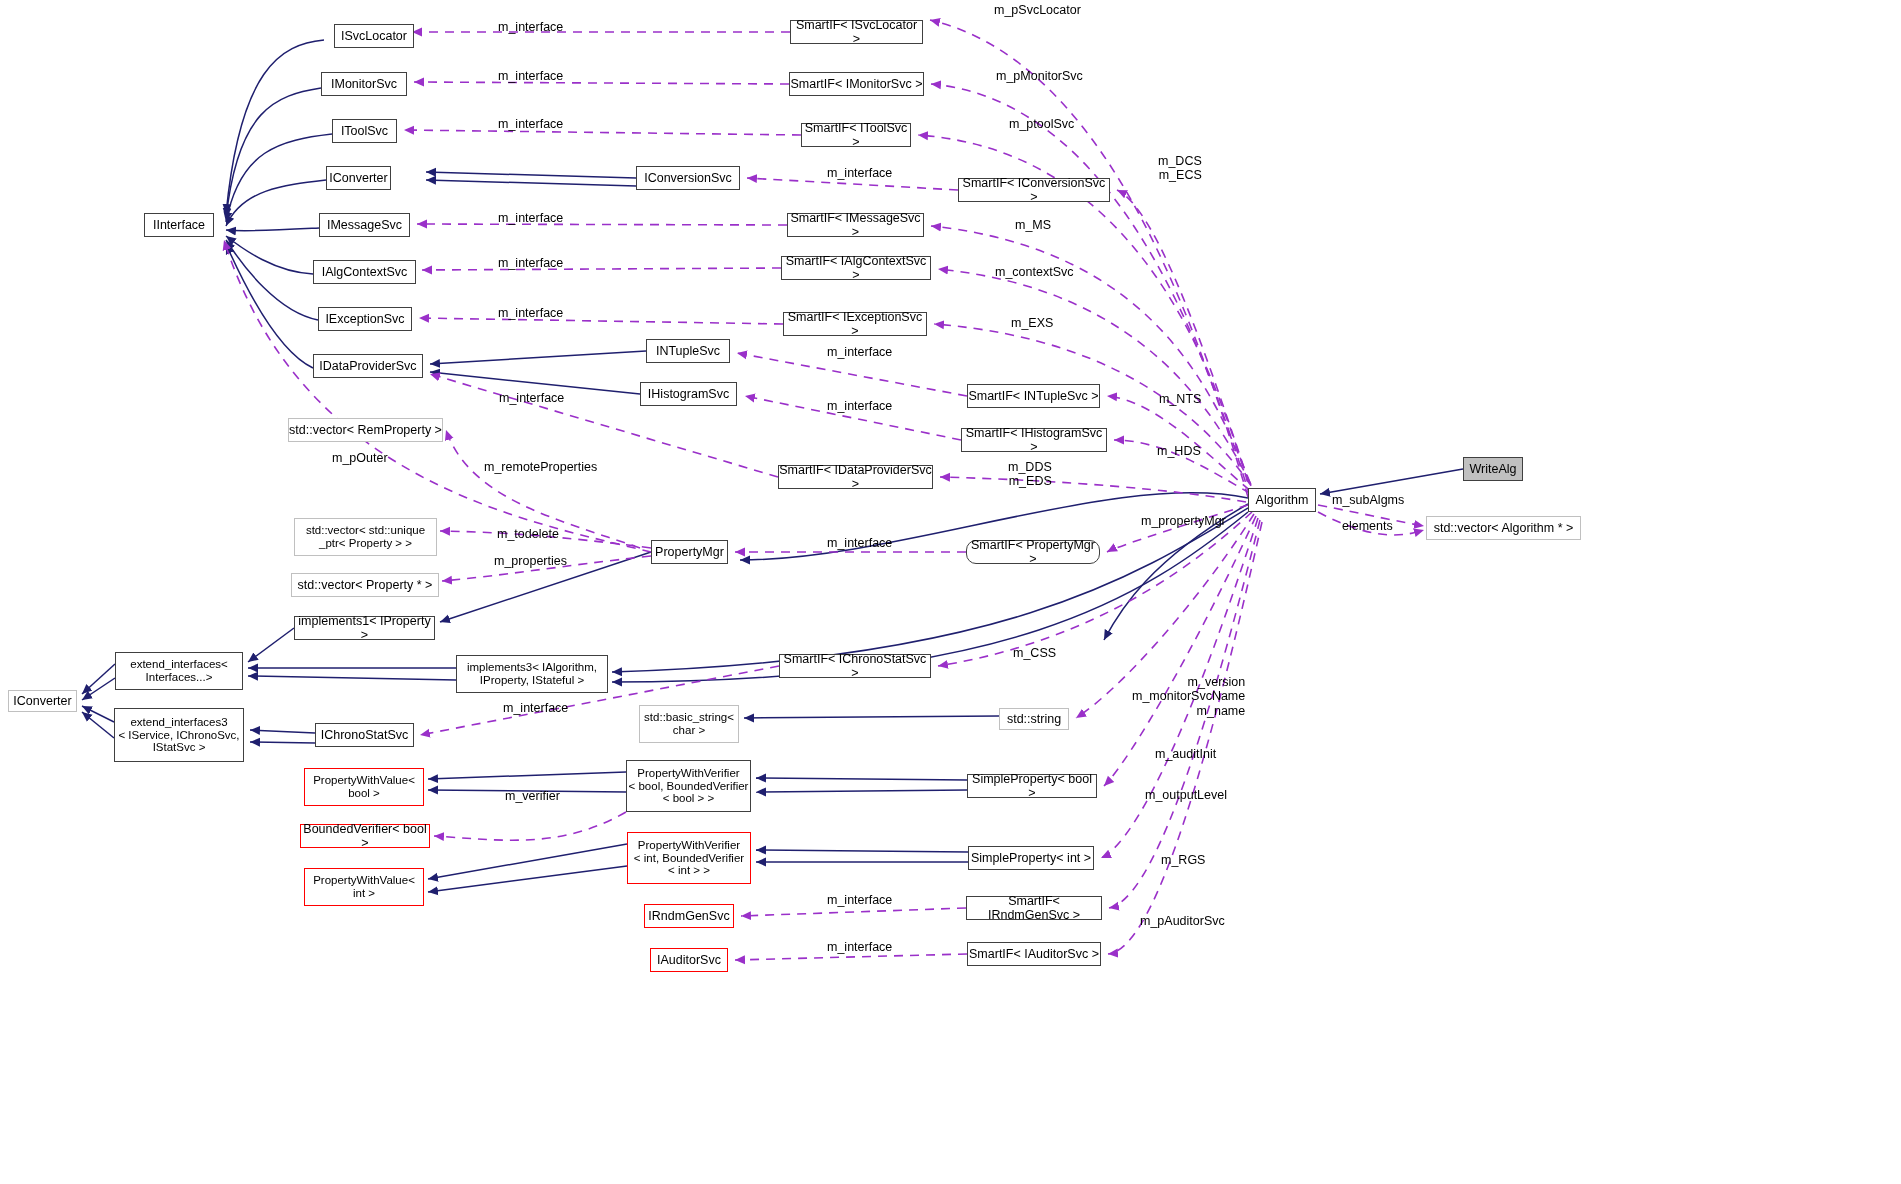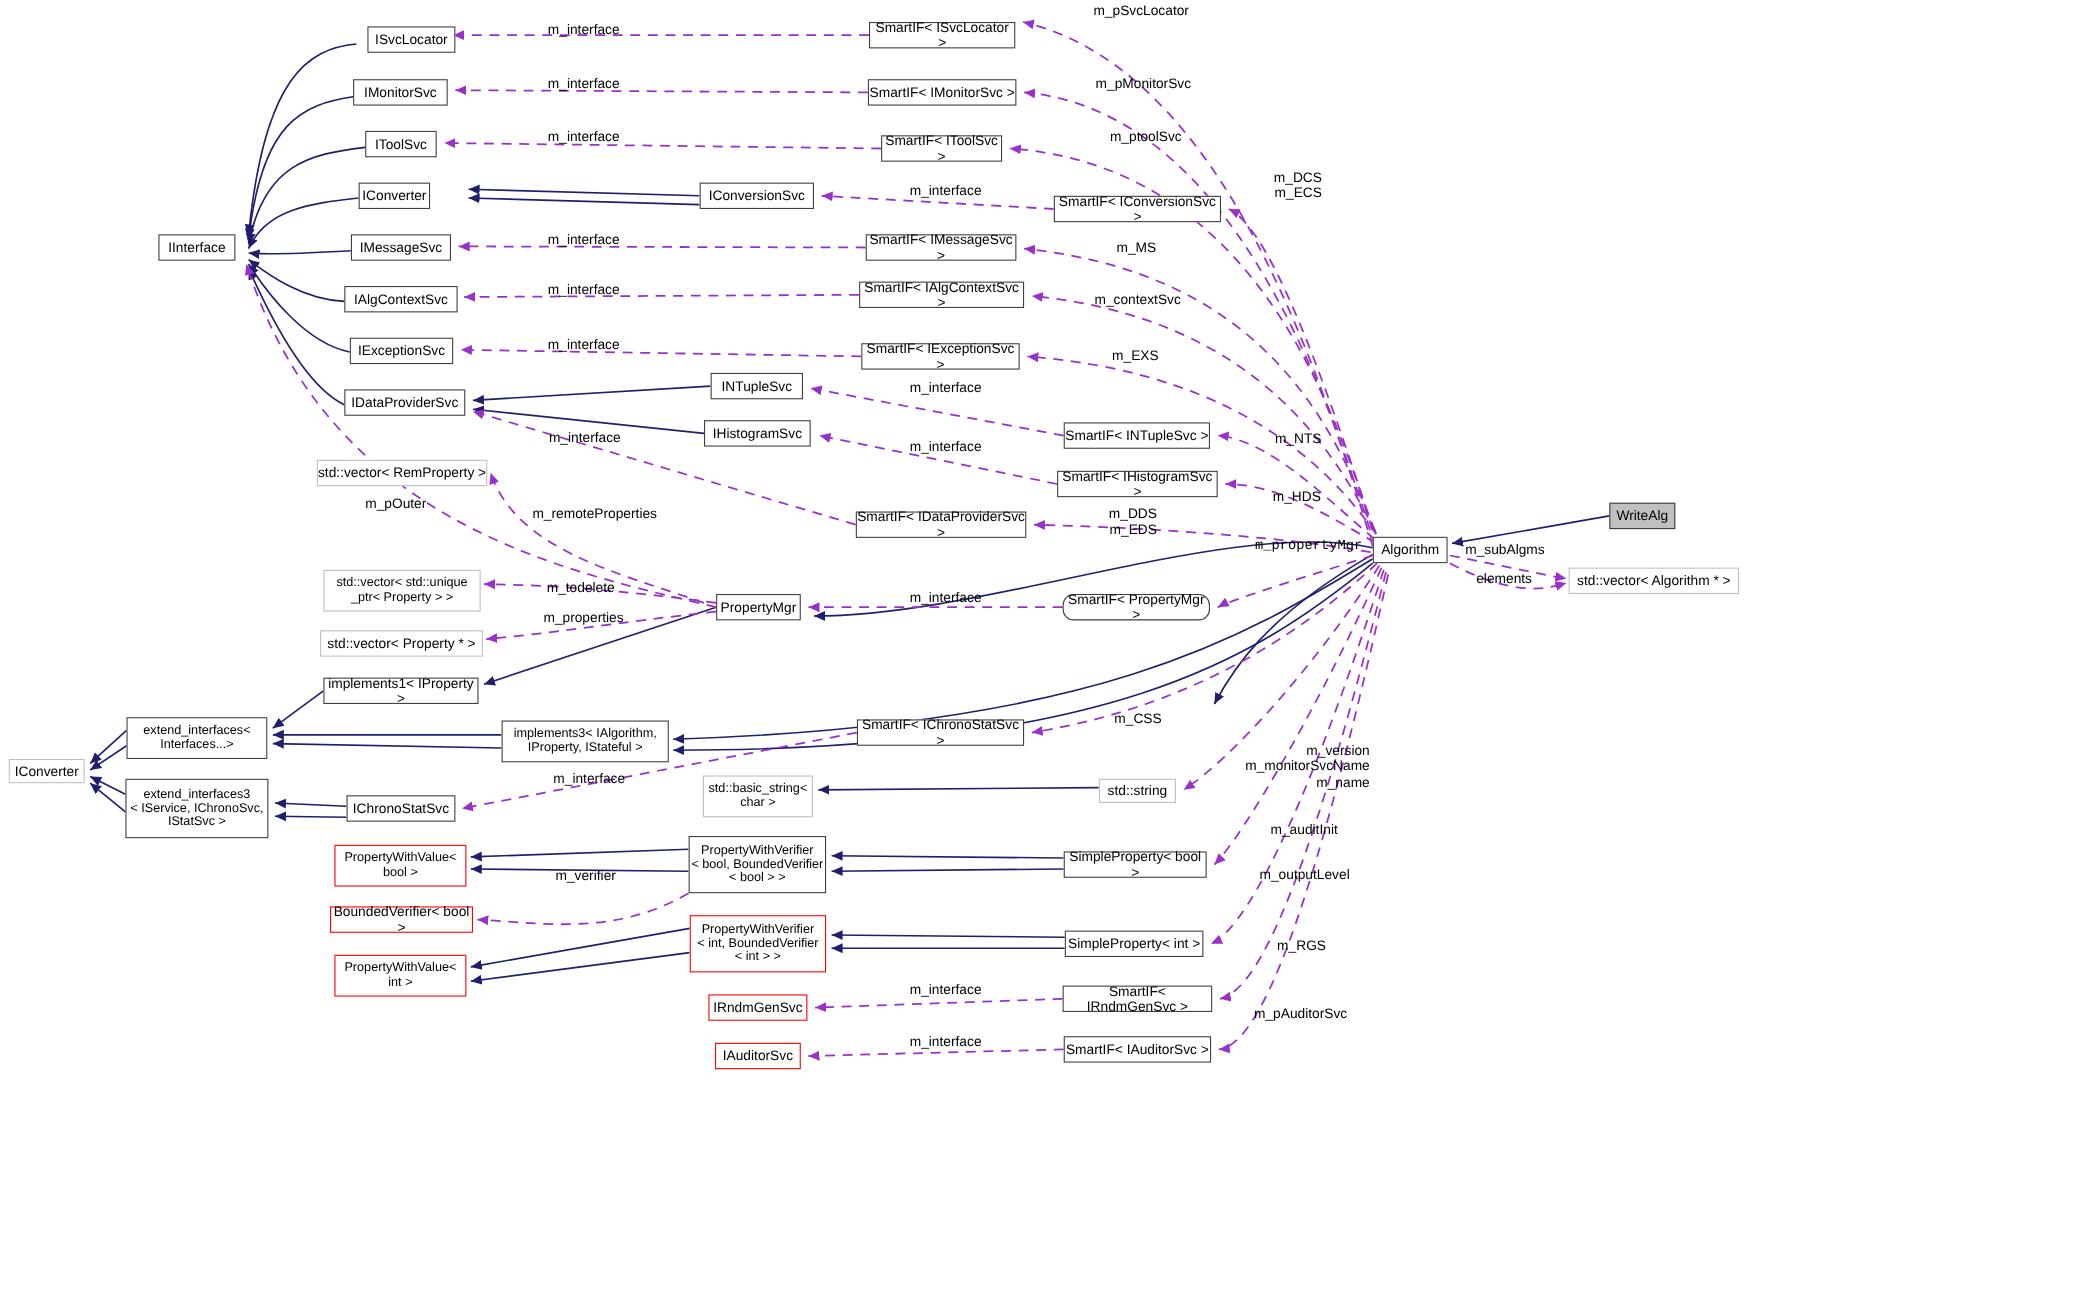--- a/index.html
+++ b/index.html
@@ -204,21 +204,21 @@
       <div class="elab fs12" style="left: 1009px; top: 117px;">m_ptoolSvc</div>
       <div class="elab fs12" style="left: 1158px; top: 154px;">m_DCS
 m_ECS</div>
       <div class="elab fs12" style="left: 1015px; top: 218px;">m_MS</div>
       <div class="elab fs12" style="left: 995px; top: 265px;">m_contextSvc</div>
       <div class="elab fs12" style="left: 1011px; top: 316px;">m_EXS</div>
       <div class="elab fs12" style="left: 1159px; top: 392px;">m_NTS</div>
       <div class="elab fs12" style="left: 1157px; top: 444px;">m_HDS</div>
       <div class="elab fs12" style="left: 1008px; top: 460px;">m_DDS
 m_EDS</div>
-      <div class="elab fs12" style="left: 1141px; top: 489px; font-family: Liberation Mono, monospace;">m_propertyMgr</div>
+      <div class="elab fs12" style="left: 1141px; top: 514px;">m_propertyMgr</div>
       <div class="elab fs12" style="left: 1332px; top: 493px;">m_subAlgms</div>
       <div class="elab fs12" style="left: 1342px; top: 519px;">elements</div>
       <div class="elab fs12" style="left: 332px; top: 451px;">m_pOuter</div>
       <div class="elab fs12" style="left: 484px; top: 460px;">m_remoteProperties</div>
       <div class="elab fs12" style="left: 497px; top: 527px;">m_todelete</div>
       <div class="elab fs12" style="left: 494px; top: 554px;">m_properties</div>
       <div class="elab fs12" style="left: 1013px; top: 646px;">m_CSS</div>
       <div class="elab fs12" style="left: 1132px; top: 675px;">m_version
 m_monitorSvcName
 m_name</div>

